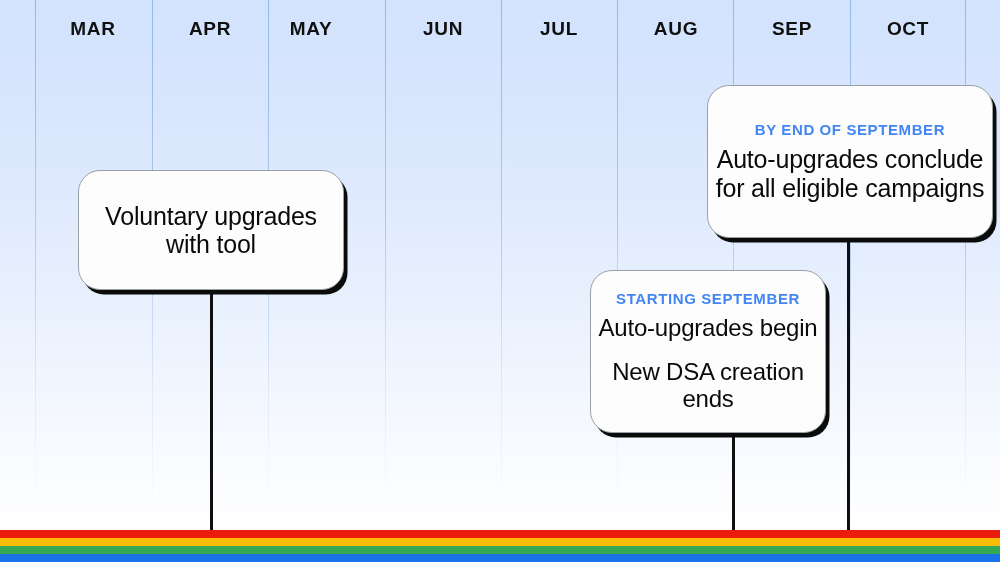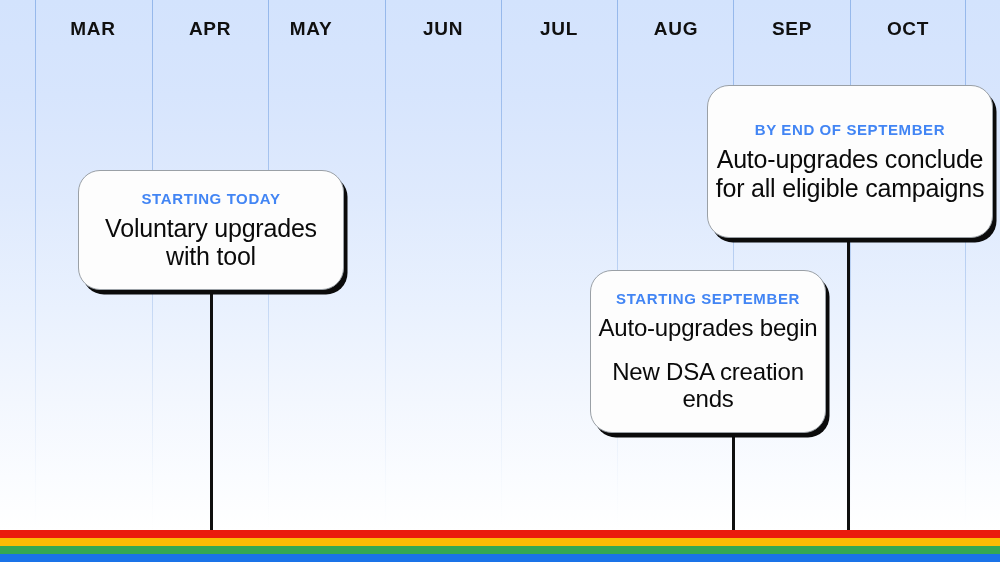--- a/index.html
+++ b/index.html
@@ -155,21 +155,20 @@
       <div class="month-label" style="left: 443px; text-align: right;">JUN</div>
       <div class="month-label" style="left: 559px;">JUL</div>
       <div class="month-label" style="left: 676px;">AUG</div>
       <div class="month-label" style="left: 792px;">SEP</div>
       <div class="month-label" style="left: 908px;">OCT</div>
     </div>
 
   <div>
       <div class="stem" style="left: 210px; top: 290px; height: 240px;"></div>
       <div class="callout" style="left: 78px; top: 170px; width: 266px; height: 120px;">
-        <div class="callout-eyebrow">STARTING TODAY</div>
         <div class="callout-body one">Voluntary upgrades with tool</div>
       </div>
       <div class="stem" style="left: 732px; top: 433px; height: 97px;"></div>
       <div class="callout" style="left: 590px; top: 270px; width: 236px; height: 163px;">
         <div class="callout-eyebrow">STARTING SEPTEMBER</div>
         <div class="callout-body two">Auto-upgrades begin</div>
         <div class="callout-body two">New DSA creation ends</div>
       </div>
       <div class="stem" style="left: 847px; top: 238px; height: 292px;"></div>
       <div class="callout" style="left: 707px; top: 85px; width: 286px; height: 153px;">

